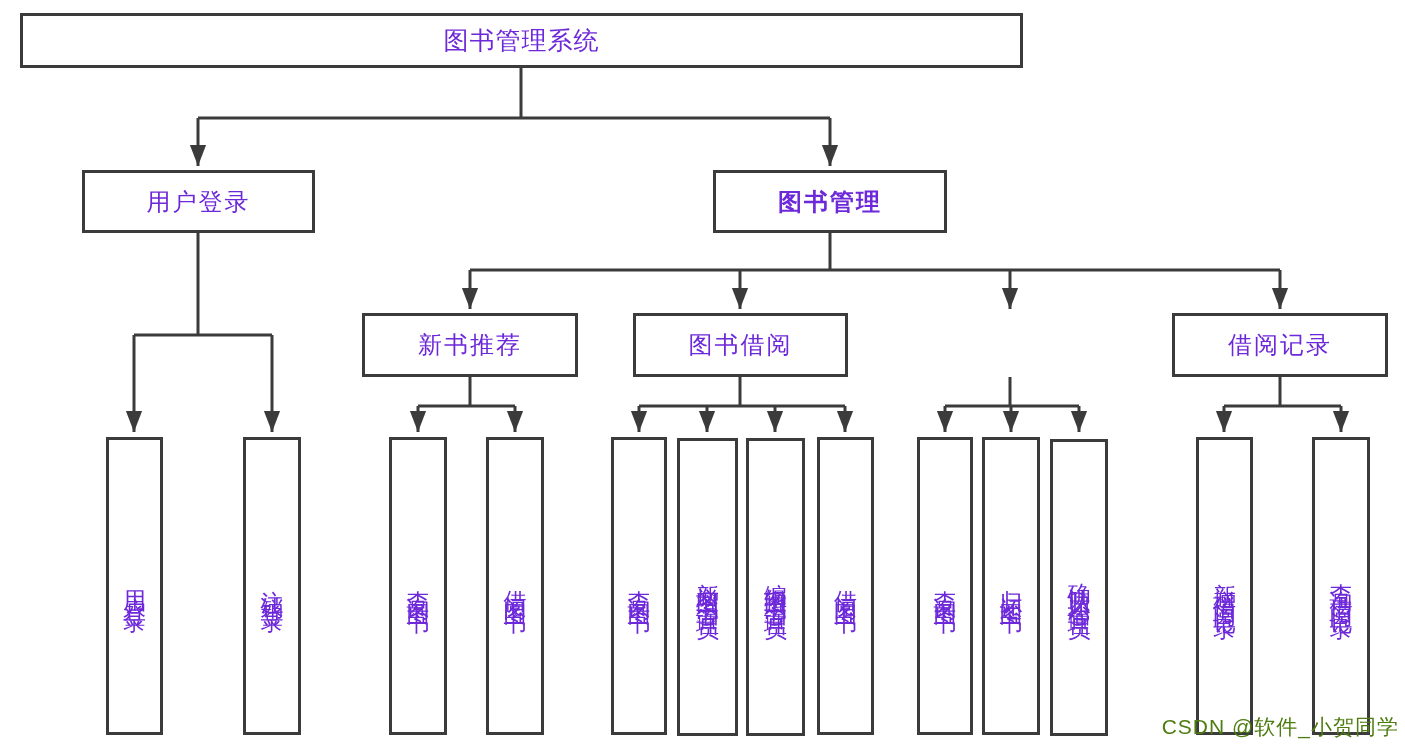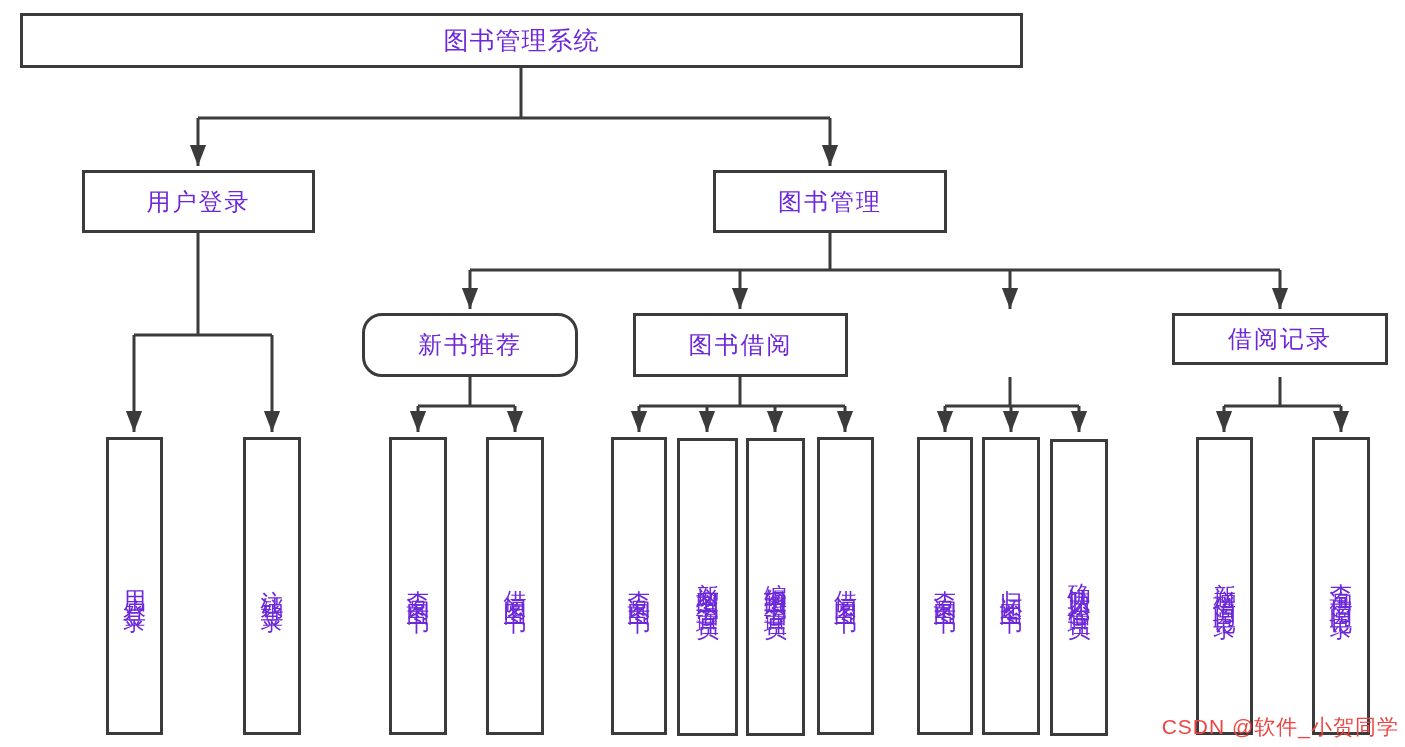--- a/index.html
+++ b/index.html
@@ -47,21 +47,21 @@
     letter-spacing: 7px;
     line-height: 1.0;
   }
   .box.v.long {
     letter-spacing: 5px;
   }
   .watermark {
     position: absolute;
     right: 6px;
     bottom: 6px;
-    color: #ef4444;
+    color: #4d7c0f;
     font-size: 21px;
     letter-spacing: 1px;
     white-space: nowrap;
   }
 </style>
 </head>
 <body>
 
 <div class="stage">
 
@@ -111,25 +111,25 @@
       <path d="M1280 377 V406"></path>
       <path d="M1224 406 H1341"></path>
       <path d="M1224 406 V432" marker-end="url(#arrow)"></path>
       <path d="M1341 406 V432" marker-end="url(#arrow)"></path>
     </g>
   </svg>
 
   <div class="box h root" style="left:20px; top:13px; width:1003px; height:55px;">图书管理系统</div>
 
   <div class="box h" style="left:82px; top:170px; width:233px; height:63px;">用户登录</div>
-  <div class="box h" style="left:713px; top:170px; width:234px; height:63px;">图书管理</div>
+  <div class="box h" style="left:713px; top:170px; width:234px; height:63px;font-weight:bold;">图书管理</div>
 
-  <div class="box h" style="left:362px; top:313px; width:216px; height:64px;border-radius:20px;">新书推荐</div>
+  <div class="box h" style="left:362px; top:313px; width:216px; height:64px;">新书推荐</div>
   <div class="box h" style="left:633px; top:313px; width:215px; height:64px;">图书借阅</div>
-  <div class="box h" style="left:1172px; top:313px; width:216px; height:52px;">借阅记录</div>
+  <div class="box h" style="left:1172px; top:313px; width:216px; height:64px;">借阅记录</div>
 
   <div class="box v" style="left:106px; top:437px; width:57px; height:298px;">用户登录</div>
   <div class="box v" style="left:243px; top:437px; width:58px; height:298px;">注销登录</div>
 
   <div class="box v" style="left:389px; top:437px; width:58px; height:298px;">查询图书</div>
   <div class="box v" style="left:486px; top:437px; width:58px; height:298px;">借阅图书</div>
 
   <div class="box v" style="left:611px; top:437px; width:56px; height:298px;">查询图书</div>
   <div class="box v long" style="left:677px; top:438px; width:61px; height:298px;">新增图书（管理员）</div>
   <div class="box v long" style="left:746px; top:438px; width:59px; height:298px;">编辑图书（管理员）</div>

